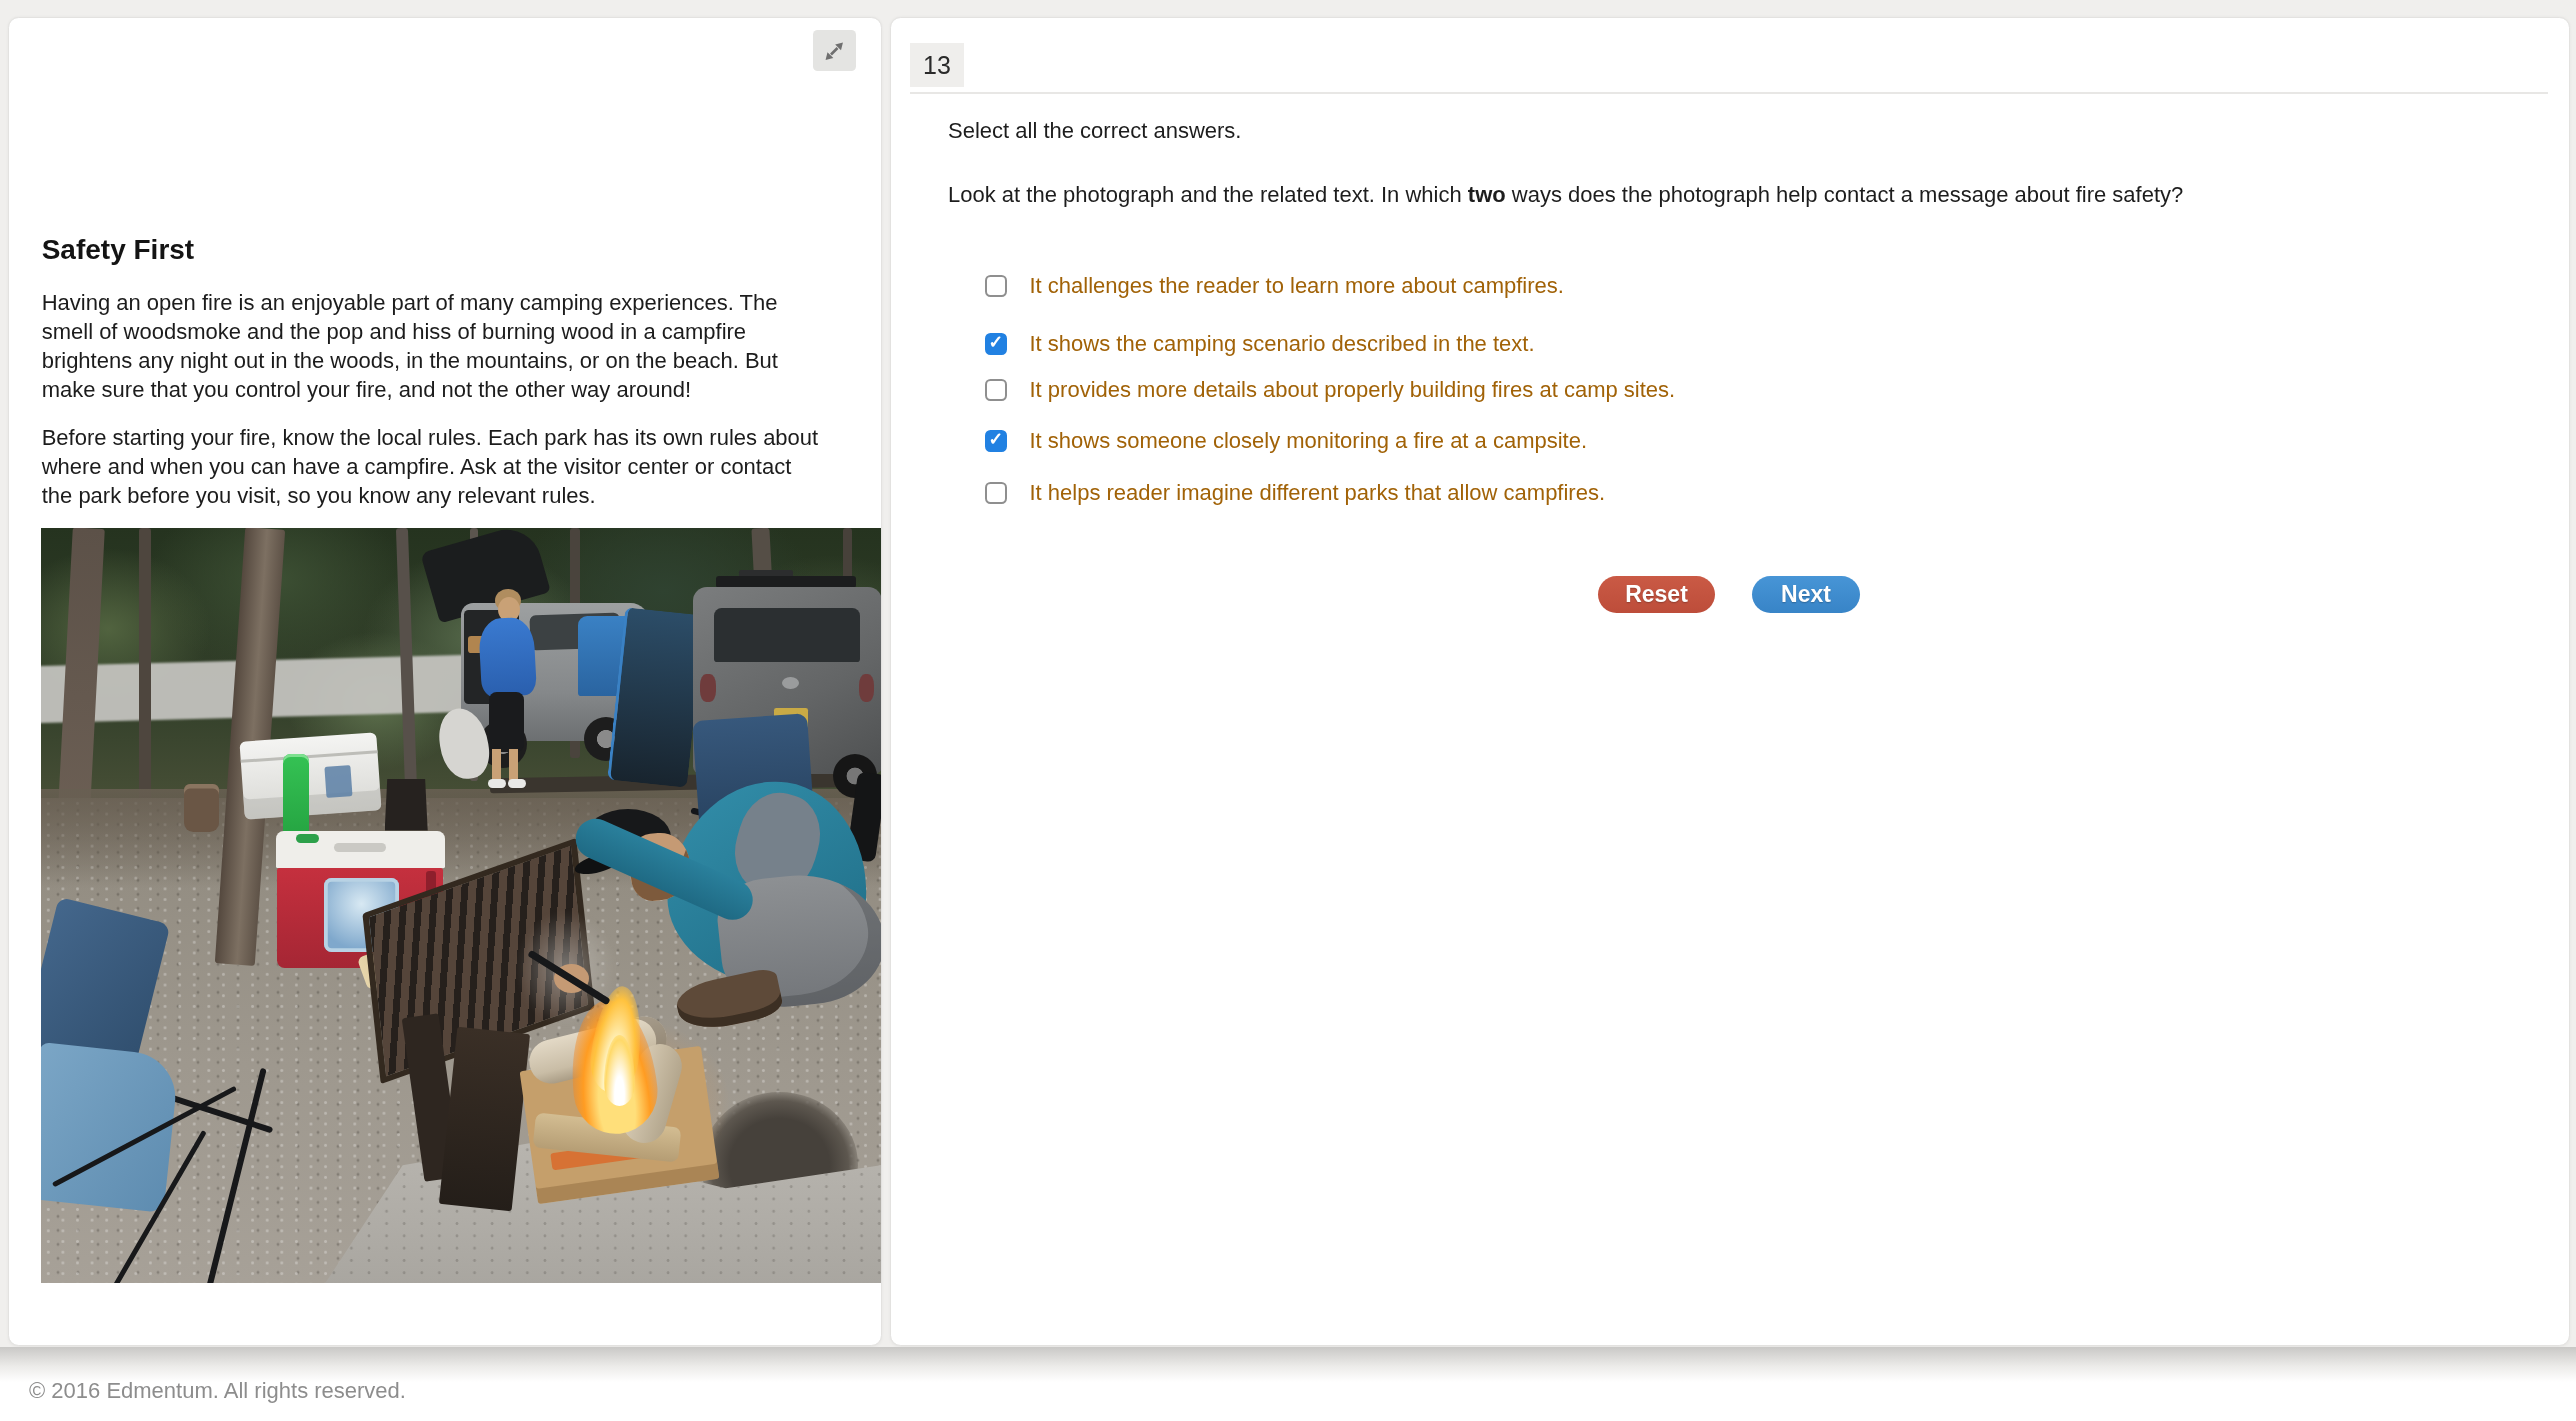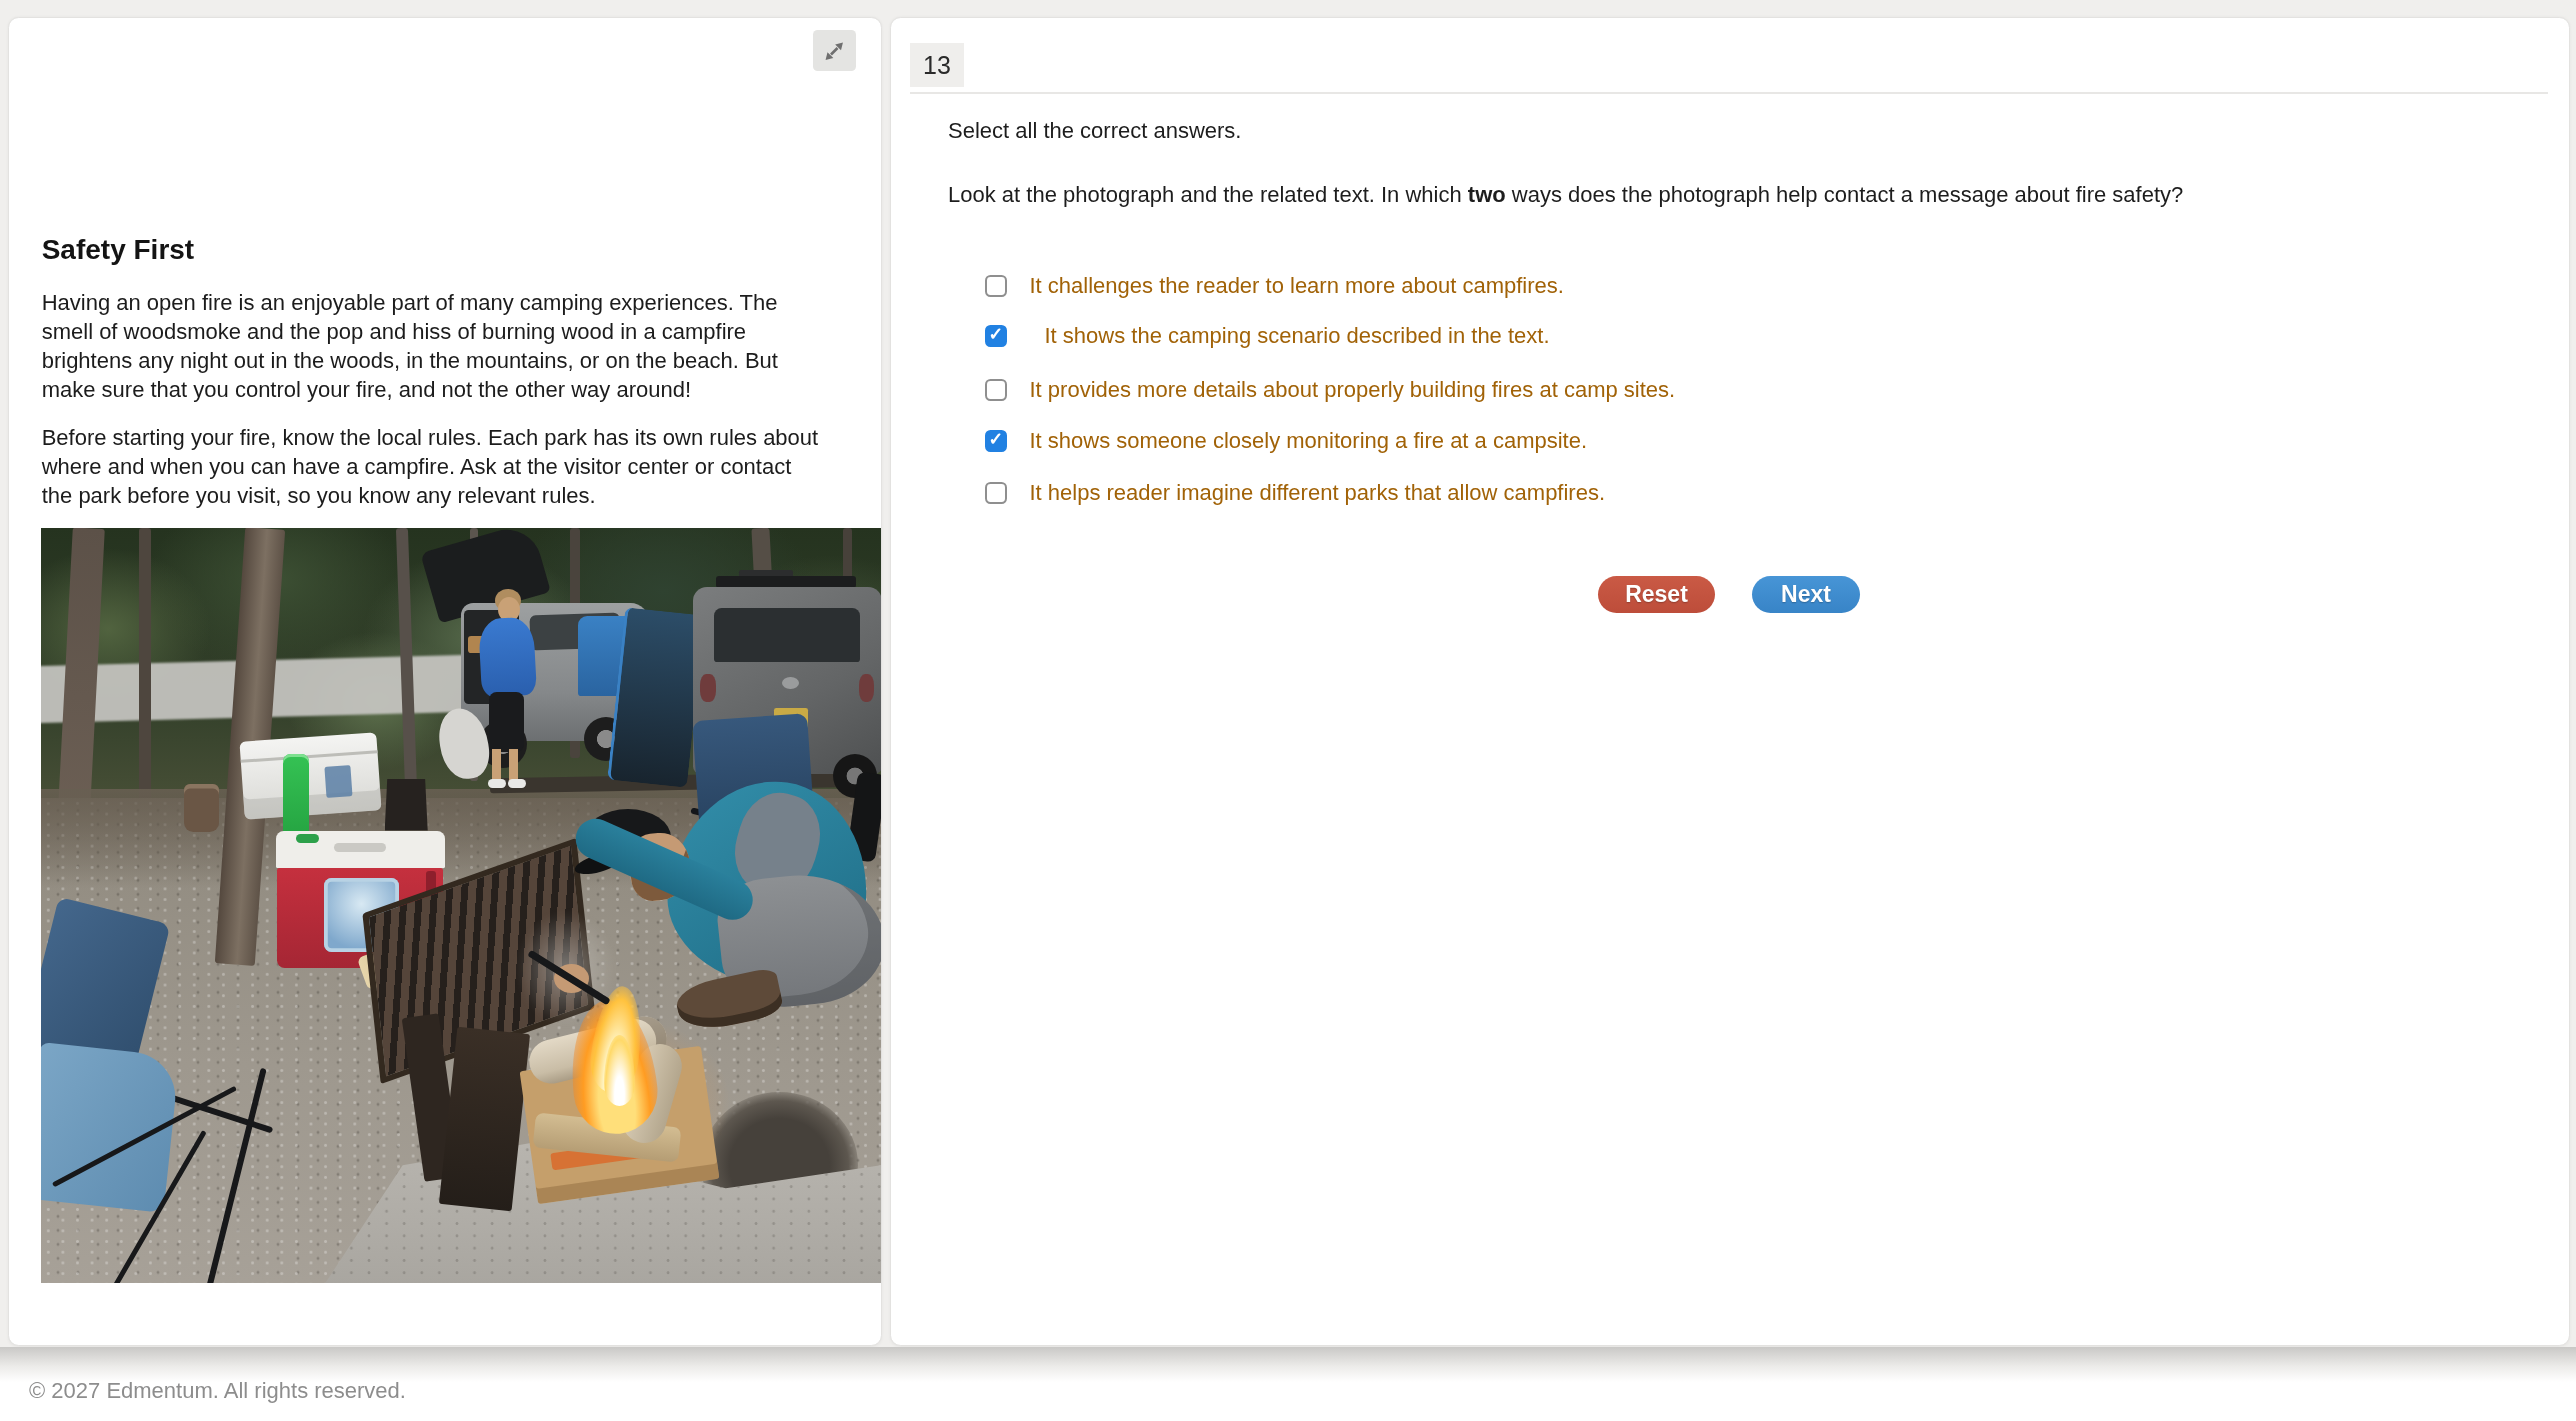--- a/index.html
+++ b/index.html
@@ -175,21 +175,21 @@
   .pl4 { left:115px; top:591px; width:5.4px; height:184px; transform:rotate(30deg); }
 
   
   .q-tab { position:absolute; left:19px; top:24.5px; width:54px; height:44px; background:#efeeec; border:none;
     font-size:25px; color:#2a2a2a; text-align:center; line-height:44px; font-family:"Liberation Sans",sans-serif; cursor:pointer; }
   .q-underline { position:absolute; left:19px; right:21.5px; top:74px; height:2.3px; background:#e8e7e5; }
   .q-instruction { position:absolute; left:57px; top:100px; font-size:22px; }
   .q-question { position:absolute; left:57px; top:164px; font-size:22px; }
   .q-question b { font-weight:bold; }
   .opt-row { position:absolute; left:94px; height:26px; display:flex; align-items:center; }
-  .opt-row.r0 { top:255px; } .opt-row.r1 { top:305px;gap:15px; } .opt-row.r2 { top:359px;justify-content:flex-end; }
+  .opt-row.r0 { top:255px; } .opt-row.r1 { top:313px; } .opt-row.r2 { top:359px;justify-content:flex-end; }
   .opt-row.r3 { top:410px; } .opt-row.r4 { top:462px; }
   .opt-box { width:21.5px; height:21.5px; border:2.3px solid #8f8f8f; border-radius:5.4px; background:#fff;
     display:flex; align-items:center; justify-content:center; cursor:pointer; flex:0 0 auto; }
   .opt-box[data-checked="true"] { background:#2181e2; border-color:#2181e2; }
   .opt-box[data-checked="true"]::after { content:"✓"; color:#fff; font-size:17.6px; font-weight:bold; line-height:1; margin-top:-1.5px; }
   .opt-label { margin-left:23px; font-size:22px; color:#a16207; white-space:nowrap; }
   .btn { position:absolute; top:558px; height:37px; border:none; border-radius:27px; color:#fff;
     font-family:"Liberation Sans",sans-serif; font-size:23px; font-weight:bold; cursor:pointer;
     display:flex; align-items:center; justify-content:center; text-shadow:0 0.8px 1.5px rgba(0,0,0,.25); }
   .btn-reset { left:707px;  width:117px; background:linear-gradient(#ca5a45,#bd4d3a); }
@@ -371,15 +371,15 @@
     <span class="opt-box" data-checked="true"></span>
     <span class="opt-label">It shows someone closely monitoring a fire at a campsite.</span>
   </div>
 
   <button class="btn btn-reset">Reset</button>
   <button class="btn btn-next">Next</button>
 </div>
 
 <div class="footer-area">
   <div class="footer-strip"></div>
-  <div class="footer-text">© 2027 Edmentum. All rights reserved.</div>
+  <div class="footer-text">© 2016 Edmentum. All rights reserved.</div>
 </div>
 
 
 </body></html>

